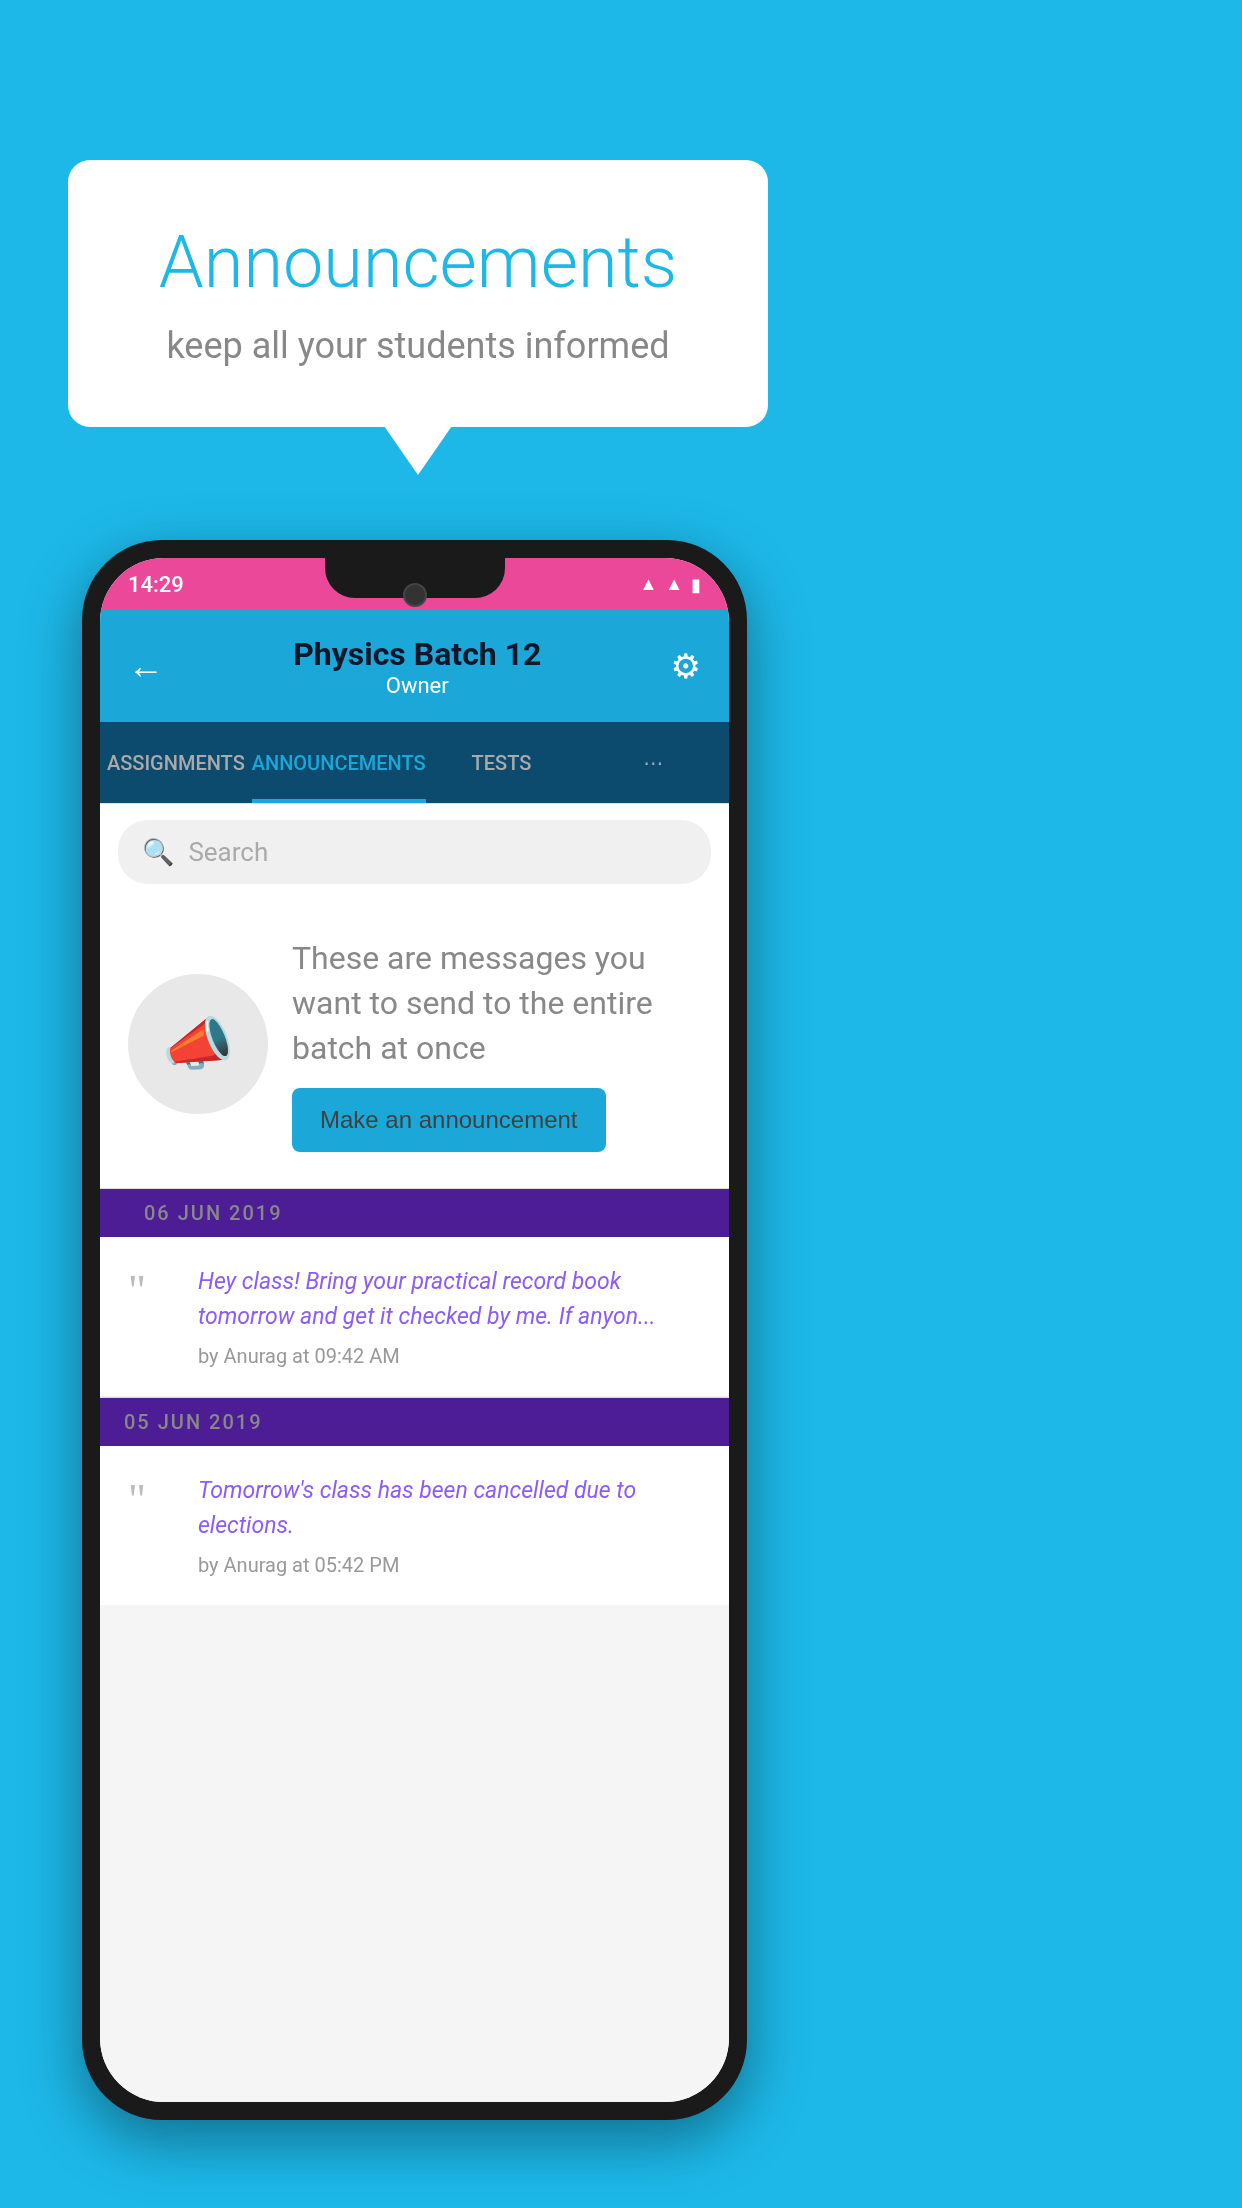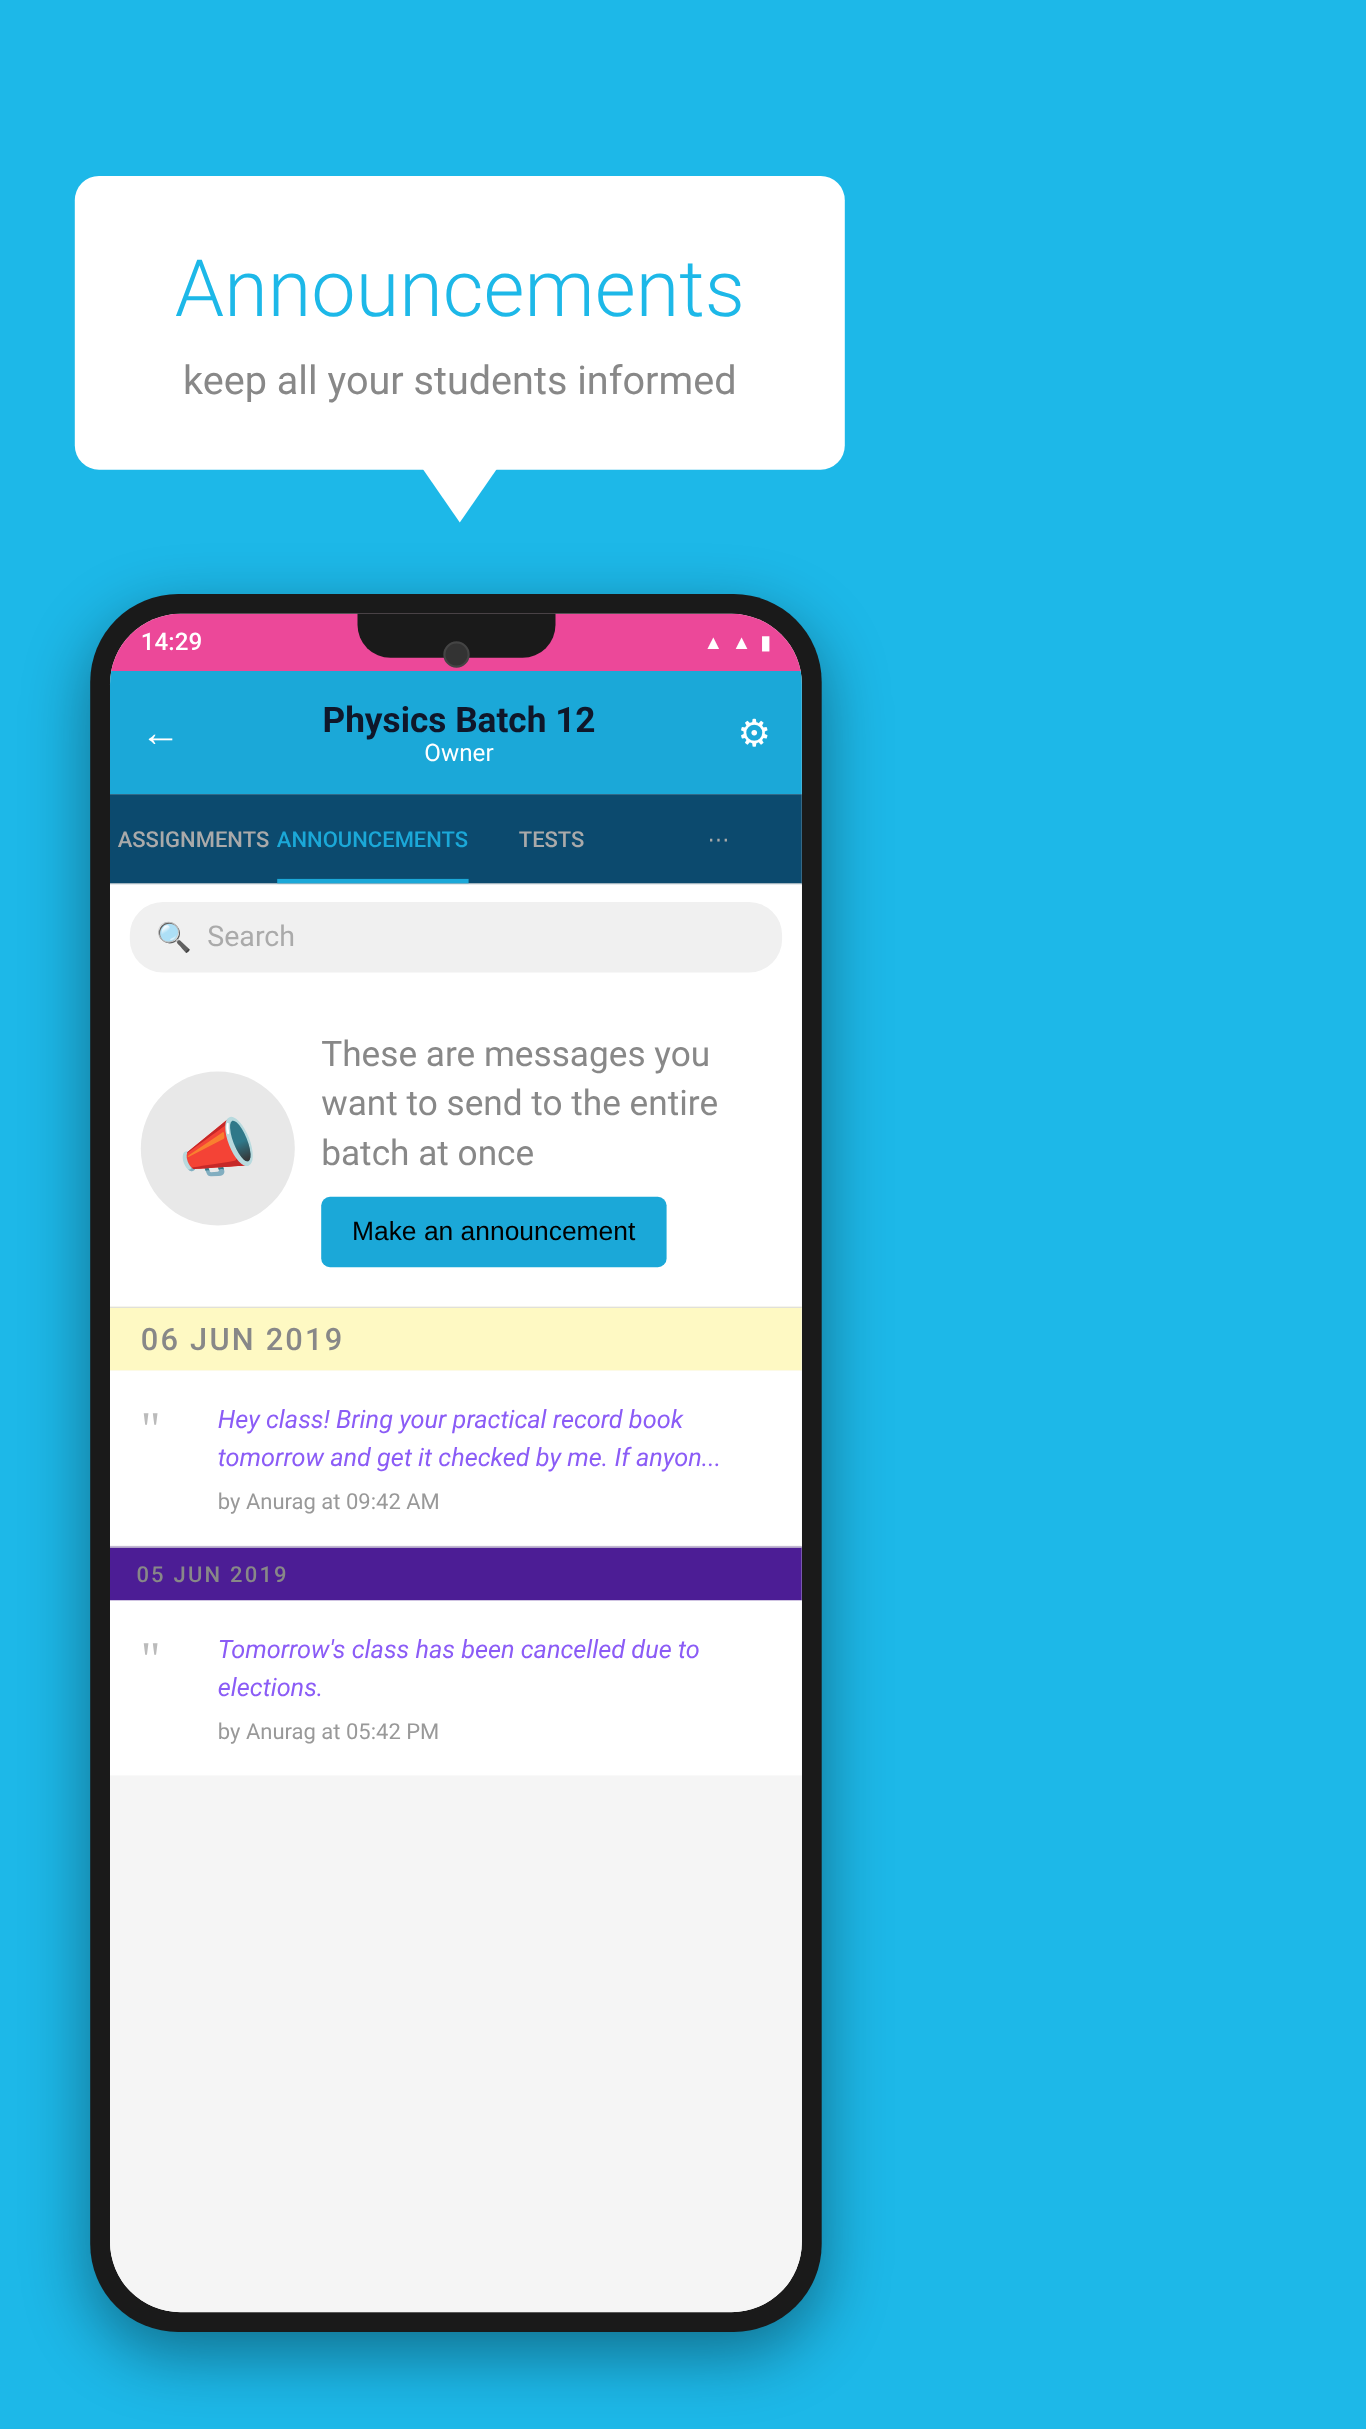--- a/index.html
+++ b/index.html
@@ -261,36 +261,36 @@
       flex-direction: column;
       gap: 18px;
     }
     .promo-description {
       font-size: 32px;
       color: #888;
       line-height: 1.4;
     }
     .make-announcement-btn {
       background: #1ba8d8;
-      color: #000000;
+      color: #404040;
       border: none;
       border-radius: 8px;
       padding: 18px 28px;
       font-size: 24px;
       font-weight: 500;
       cursor: pointer;
       text-align: center;
       width: fit-content;
     }
 
     
     .date-separator {
-      background: #fef9c3;
-      padding: 12px 28px;
-      font-size: 28px;
+      background: #4c1d95;
+      padding: 12px 44px;
+      font-size: 20px;
       color: #888;
       font-weight: 500;
       letter-spacing: 2px;
       flex-shrink: 0;
       border-top: 1px solid #ddd;
     }
 
     
     .announcement-item {
       background: white;

